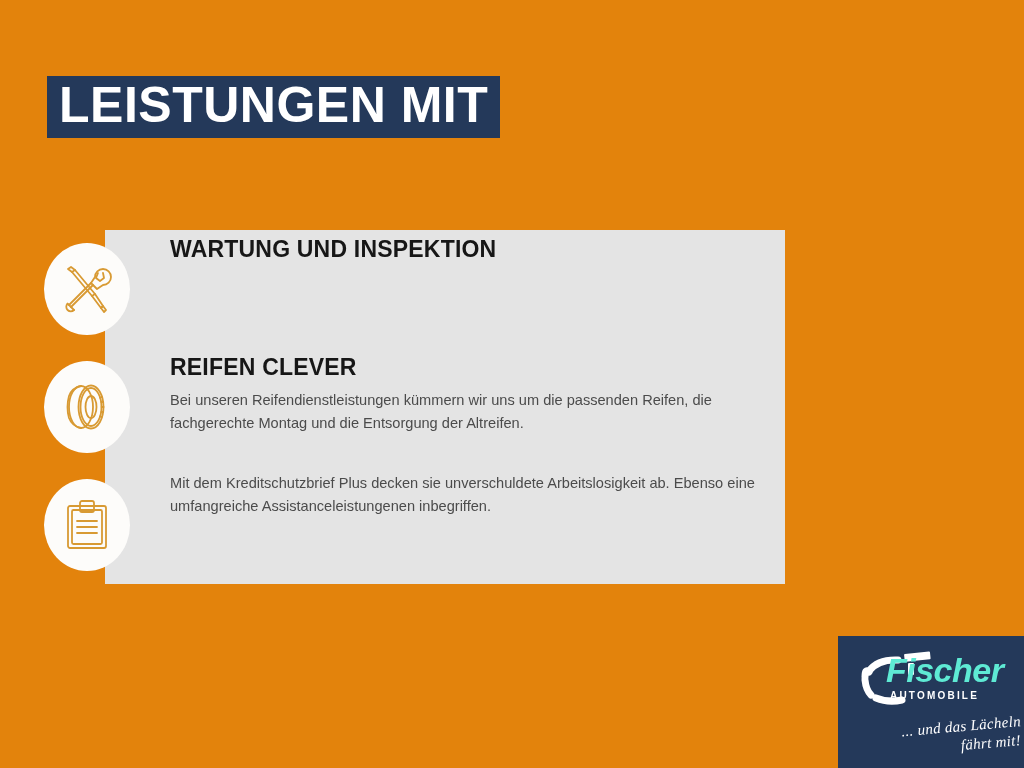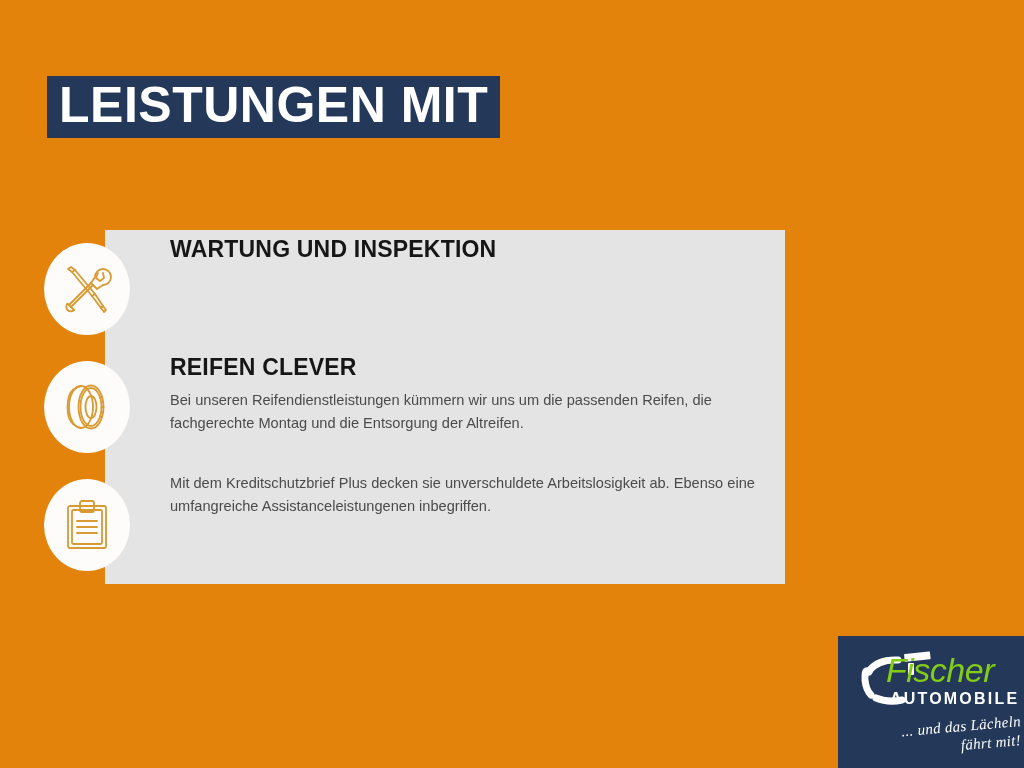--- a/index.html
+++ b/index.html
@@ -111,36 +111,36 @@
     position: absolute;
     left: 14px;
     top: 14px;
     width: 160px;
     height: 58px;
   }
   #logo-wordmark {
     position: absolute;
     left: 48px;
     top: 16px;
-    color: #84cc16;
-    font-family: "Liberation Sans", sans-serif;
-    font-weight: normal;
+    color: #5eead4;
+    font-family: "Liberation Sans", sans-serif;
+    font-weight: bold;
     font-style: italic;
     font-size: 34px;
     line-height: 36px;
     letter-spacing: -0.5px;
   }
   #logo-sub {
     position: absolute;
     left: 52px;
     top: 54px;
     color: #ffffff;
     font-family: "Liberation Sans", sans-serif;
     font-weight: bold;
-    font-size: 16px;
+    font-size: 10px;
     letter-spacing: 2.2px;
     text-align: right;
   }
   #logo-slogan {
     position: absolute;
     left: 30px;
     top: 76px;
     width: 152px;
     height: 48px;
     color: #ffffff;

